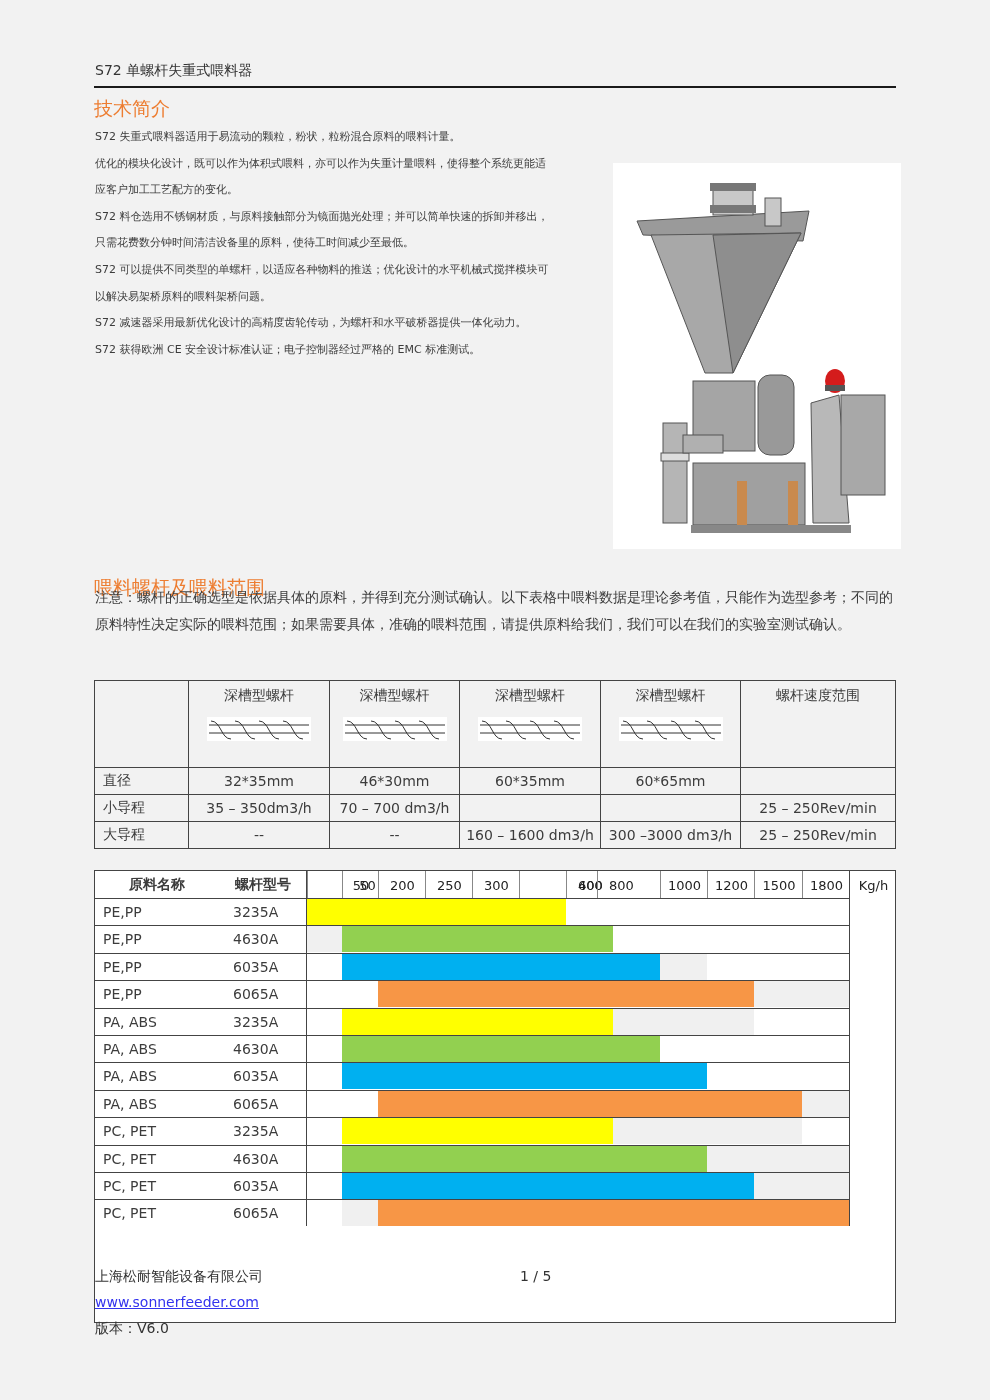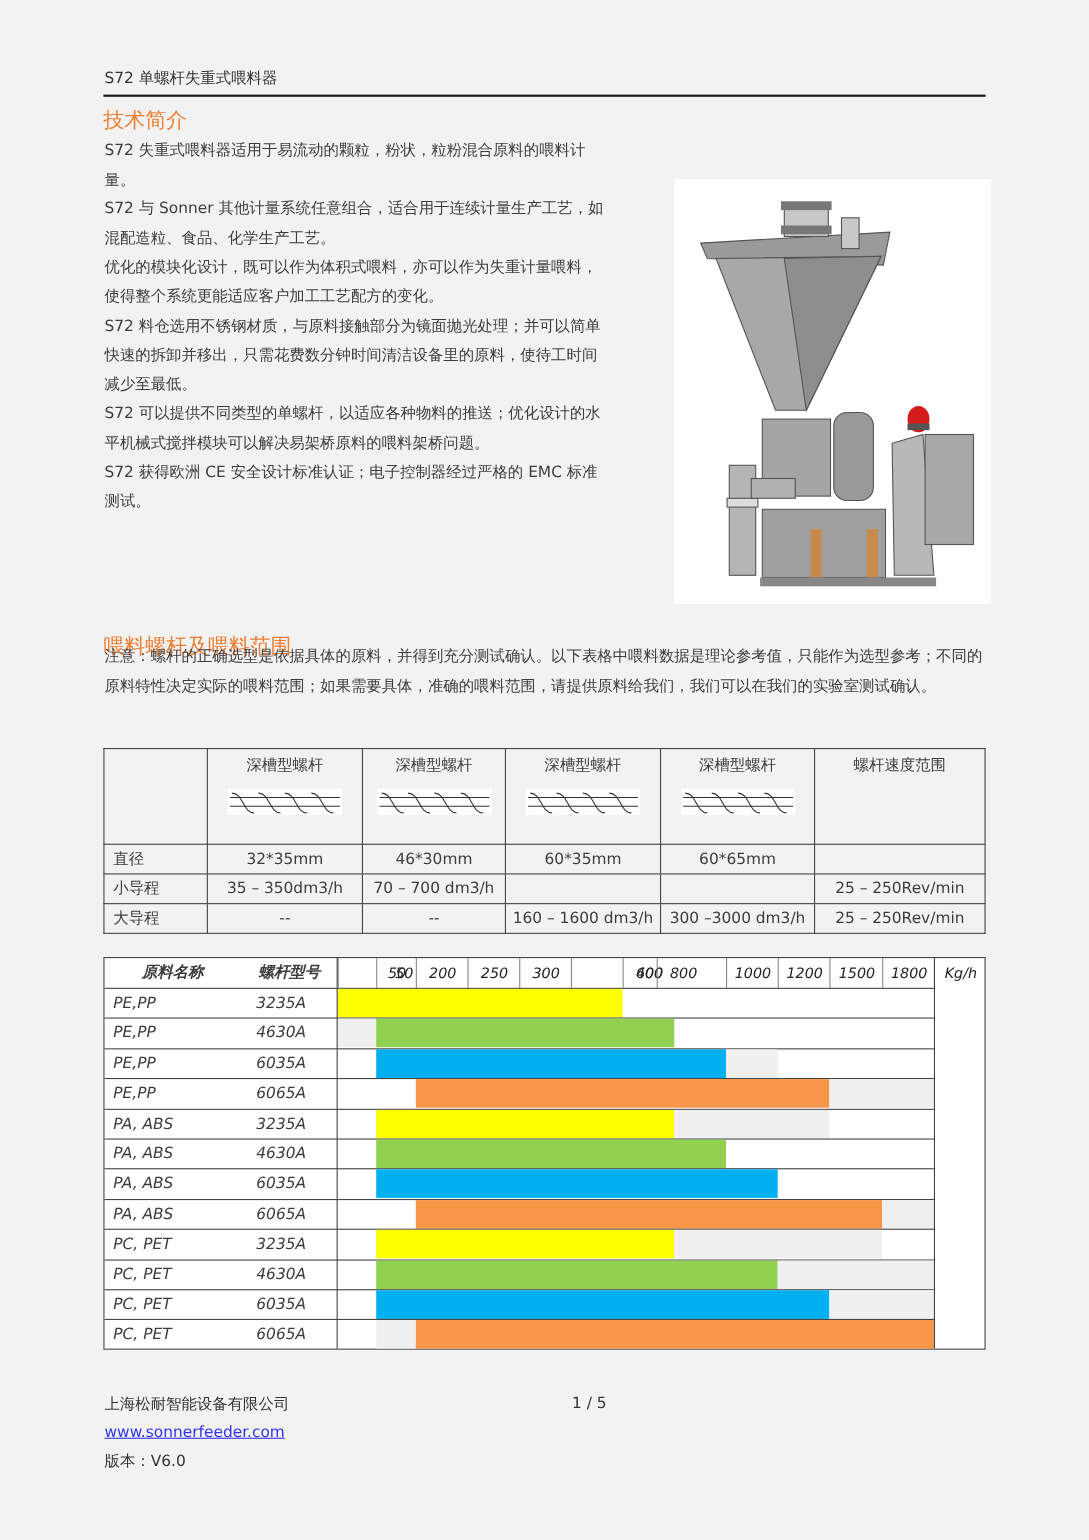--- a/index.html
+++ b/index.html
@@ -5,56 +5,56 @@
   html, body { margin: 0; padding: 0; }
   body {
     width: 990px; height: 1400px; background: #f2f2f2;
     font-family: "DejaVu Sans", "Liberation Sans", sans-serif;
     color: #3a3a3a; position: relative; overflow: hidden;
   }
   .abs { position: absolute; }
   .header-title { left: 95px; top: 62px; font-size: 14px; color: #333; }
   .header-rule { left: 94px; top: 86px; width: 802px; height: 2px; background: #1a1a1a; }
   .section-title { font-size: 19px; color: #ed7d31; left: 94px; }
-  .para { left: 95px; width: 460px; font-size: 14px; line-height: 26.6px; color: #3c3c3c; }
+  .para { left: 95px; width: 460px; font-size: 11px; line-height: 26.6px; color: #3c3c3c; }
   .para p { margin: 0; }
   .note { left: 95px; width: 805px; font-size: 14px; line-height: 26.6px; color: #3c3c3c; }
   .machine-img { left: 613px; top: 163px; width: 288px; height: 386px; background: #fff; }
 
   table.spec { position: absolute; left: 94px; top: 680px; border-collapse: collapse; font-size: 14px; color: #3c3c3c; }
   table.spec td { border: 1px solid #444; padding: 0; height: 26px; text-align: center; }
   table.spec td.lbl { text-align: left; padding-left: 8px; }
   table.spec tr.head td { height: 80px; vertical-align: top; padding-top: 6px; font-family: Liberation Serif, serif; }
   .screw-pic { margin: 12px auto 0; width: 104px; height: 24px; background: #fff; }
 
-  .chart { position: absolute; left: 94px; top: 870px; width: 802px; height: 357px; background: #fff; border: 1px solid #444; box-sizing: border-box; font-style: italic; }
+  .chart { position: absolute; left: 94px; top: 870px; width: 802px; height: 453px; background: #fff; border: 1px solid #444; box-sizing: border-box; }
   .chart-row { position: absolute; left: 0; height: 27.5px; }
   .chart-hdr { font-size: 13px; color: #1a1a1a; }
   .cell-name { position: absolute; left: 8px; font-size: 14px; color: #3c3c3c; line-height: 27px; }
   .cell-model { position: absolute; left: 138px; font-size: 14px; color: #3c3c3c; line-height: 27px; }
   .tick { position: absolute; top: 0; height: 27px; border-left: 1px solid #888; text-align: center; line-height: 30px; font-size: 13px; color: #222; }
   .bar { position: absolute; }
   .hline { position: absolute; left: 0; width: 754px; height: 1px; background: #444; }
   .footer { font-size: 14px; color: #333; }
   .footer a { color: #3333ee; text-decoration: underline; text-align: right; }
 </style>
 </head>
 <body>
 
 <div class="abs header-title">S72  单螺杆失重式喂料器</div>
 <div class="abs header-rule"></div>
 
 <div class="abs section-title" style="top:96px;">技术简介</div>
 
 <div class="abs para" style="top:124px;">
   <p>S72 失重式喂料器适用于易流动的颗粒，粉状，粒粉混合原料的喂料计量。</p>
-  <p>S72 与 Sonner 其他计量系统任意组合，适合用于连续计量生产工艺，如混配造粒、食品、化学生产工艺。</p>
   <p>优化的模块化设计，既可以作为体积式喂料，亦可以作为失重计量喂料，使得整个系统更能适应客户加工工艺配方的变化。</p>
   <p>S72  料仓选用不锈钢材质，与原料接触部分为镜面抛光处理；并可以简单快速的拆卸并移出，只需花费数分钟时间清洁设备里的原料，使待工时间减少至最低。</p>
   <p>S72  可以提供不同类型的单螺杆，以适应各种物料的推送；优化设计的水平机械式搅拌模块可以解决易架桥原料的喂料架桥问题。</p>
+  <p>S72 减速器采用最新优化设计的高精度齿轮传动，为螺杆和水平破桥器提供一体化动力。</p>
   <p>S72  获得欧洲 CE 安全设计标准认证；电子控制器经过严格的 EMC 标准测试。</p>
 </div>
 
 <div class="abs machine-img">
   <svg width="288" height="386" viewBox="0 0 288 386">
     <polygon points="24,58 196,48 190,78 30,72" fill="#9a9a9a" stroke="#555" stroke-width="1"></polygon>
     <polygon points="38,72 188,70 120,210 92,210" fill="#a8a8a8" stroke="#555"></polygon>
     <polygon points="100,72 188,70 120,210" fill="#8e8e8e" stroke="#555"></polygon>
     <rect x="100" y="22" width="40" height="30" fill="#c8c8c8" stroke="#555"></rect>
     <rect x="97" y="20" width="46" height="8" fill="#777"></rect>

